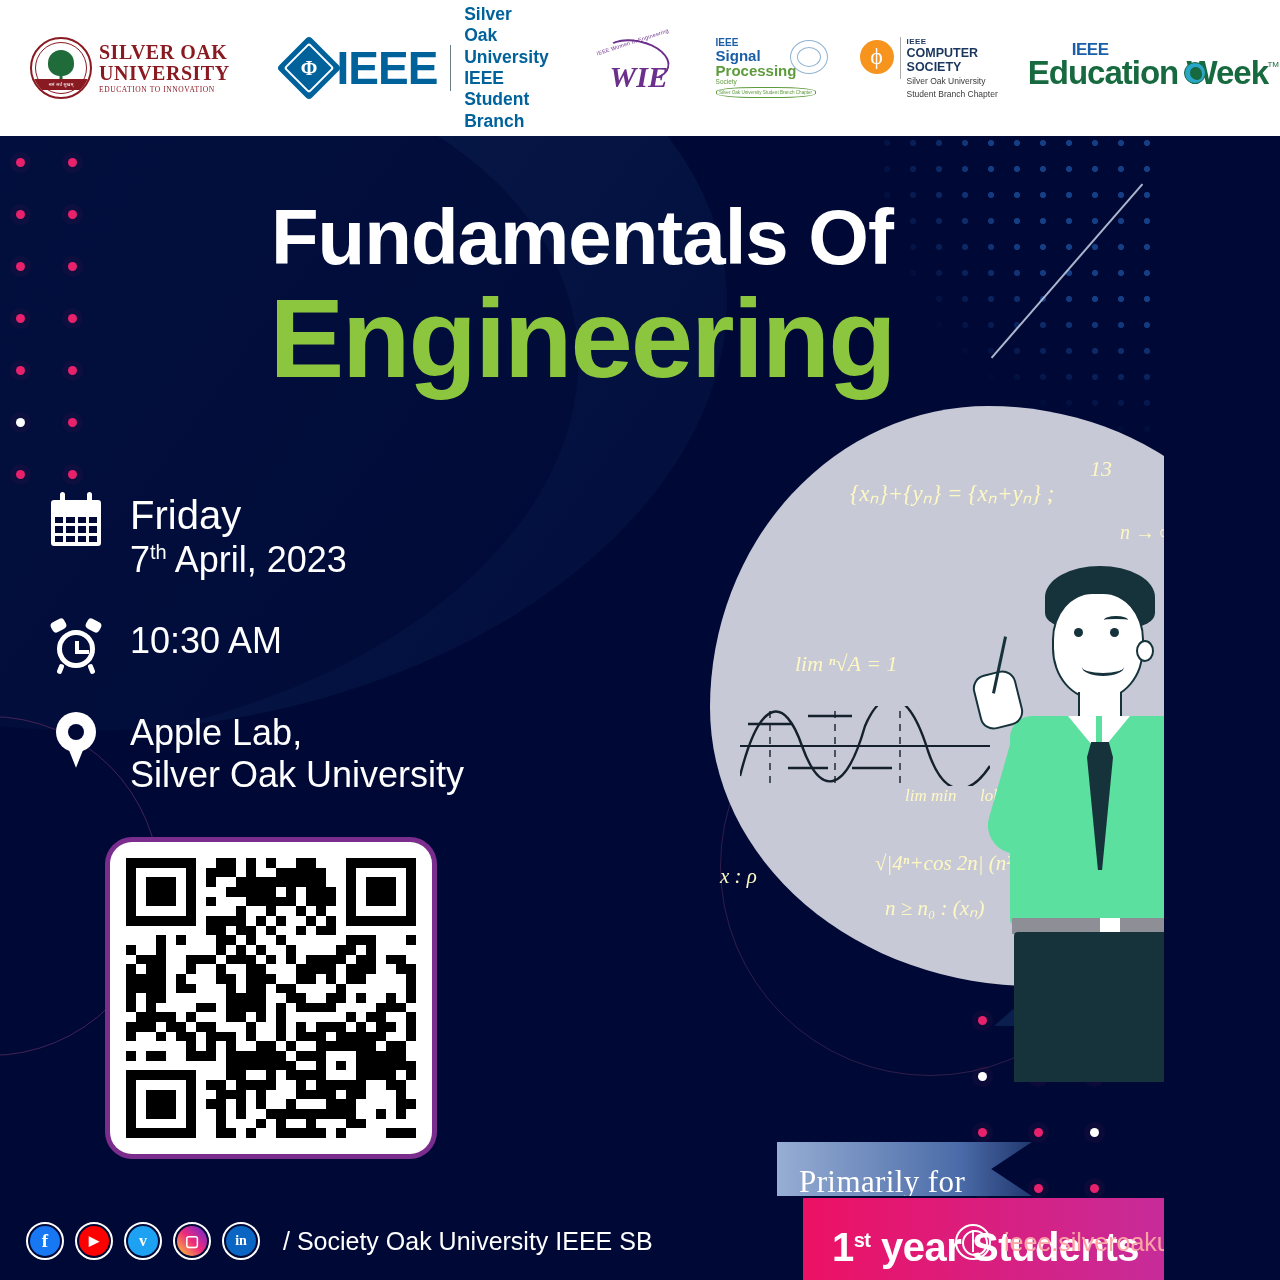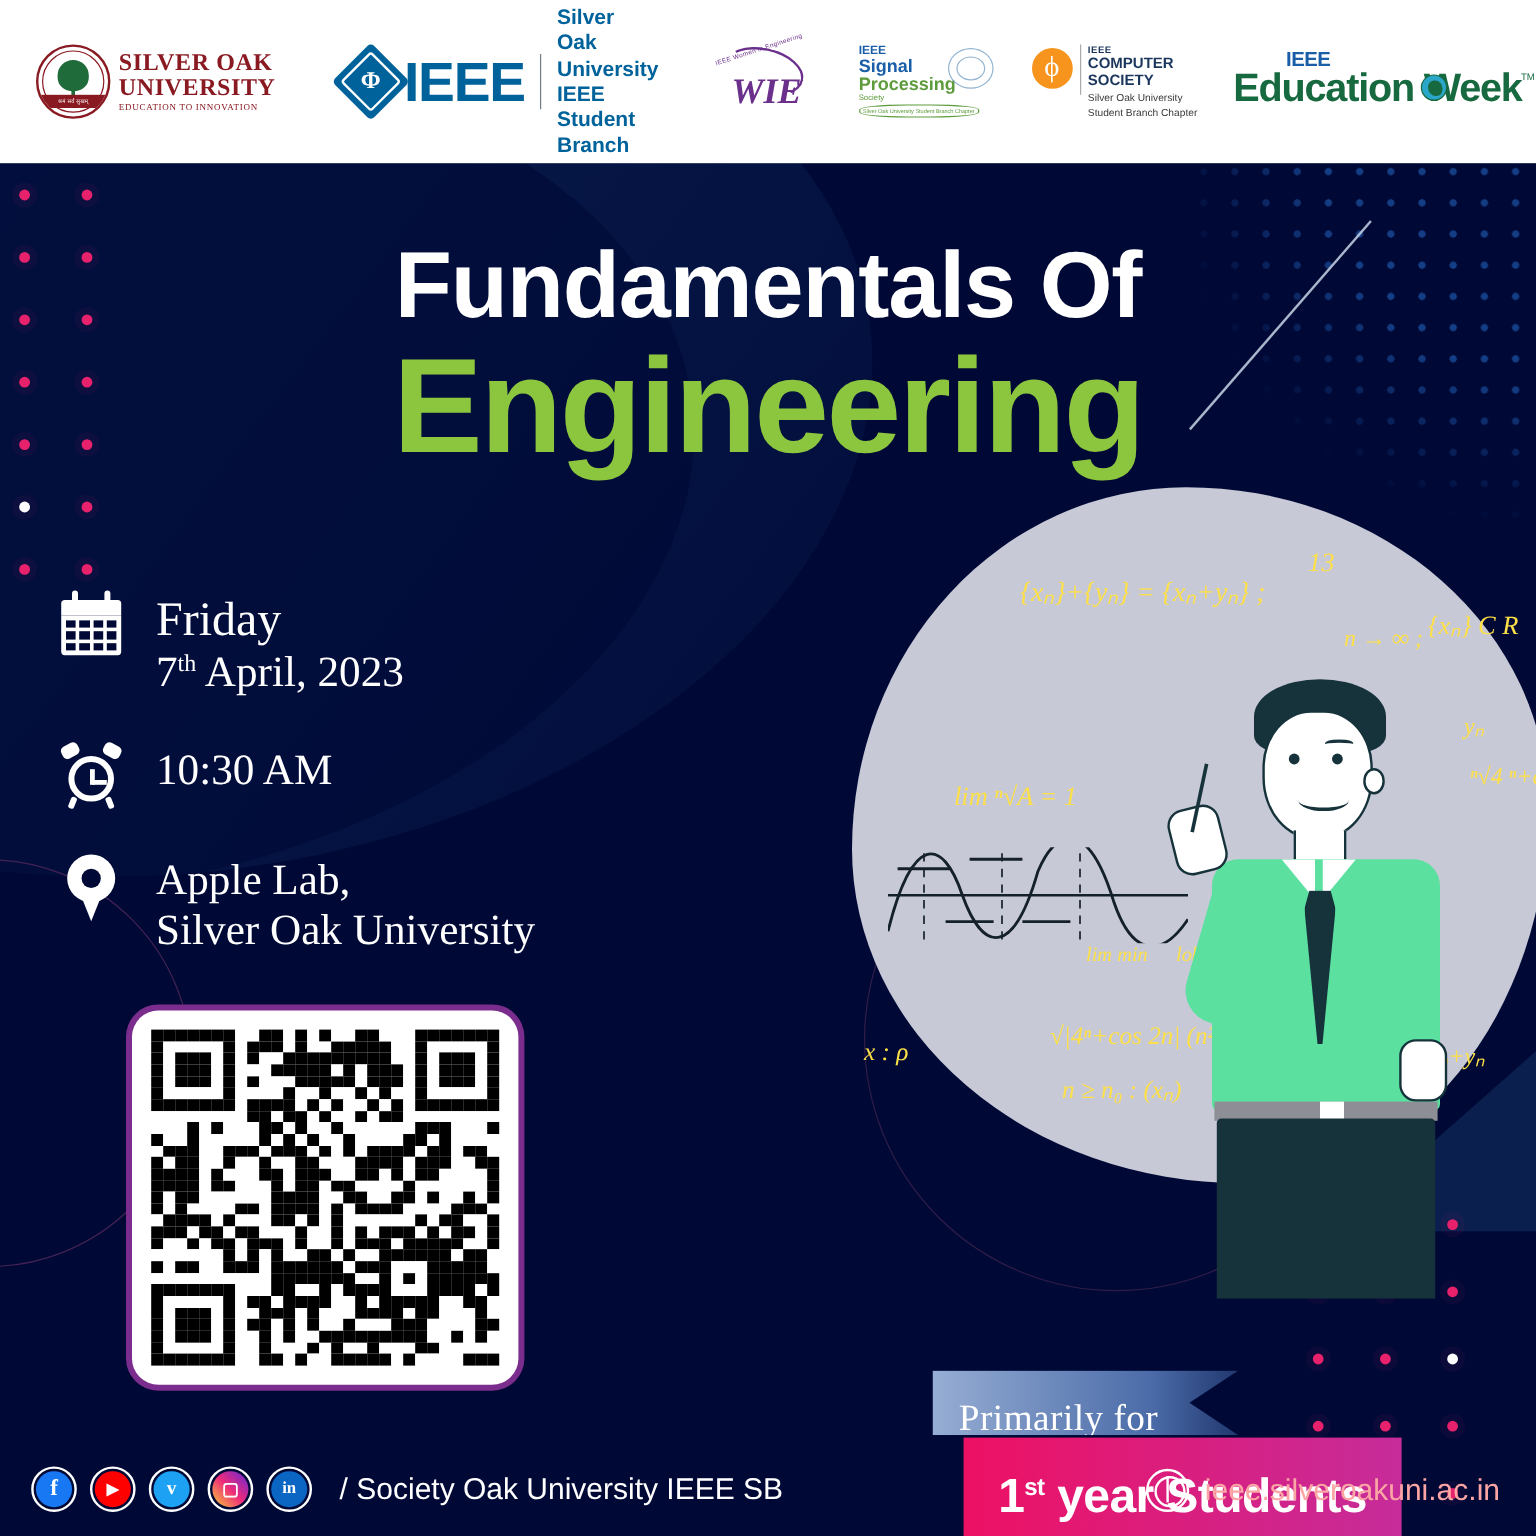--- a/index.html
+++ b/index.html
@@ -92,21 +92,21 @@
              position:absolute; left:44px; top:-4px; }
   .edw-main{ color:#17693f; font-size:33px; font-weight:700; letter-spacing:-1px;
              margin-top:10px; white-space:nowrap; }
   .edw-globe{ position:absolute; left:156px; top:18px; width:22px; height:22px;
               border-radius:50%; background:#2aa6c9; border:1.6px solid #17693f; }
   .edw-globe::after{ content:""; position:absolute; left:5px; top:4px; width:12px; height:13px;
                      background:#17693f; border-radius:46% 54% 40% 60%; }
   .edw-tm{ position:absolute; right:-11px; top:16px; color:#17693f; font-size:8px; }
 
   
-  .poster{ position:absolute; left:0; top:136px; width:1280px; height:1144px;
+  .poster{ position:absolute; left:0; top:136px; width:1164px; height:1144px;
            background:#000936; overflow:hidden; }
   .bg-swoosh{ position:absolute; left:-420px; top:-170px; width:1150px; height:760px;
               border-radius:50%; background:linear-gradient(135deg,#123a78 0%, #0d2557 45%, #03103f 100%);
               opacity:.55; transform:rotate(-8deg); }
   .bg-swoosh2{ position:absolute; left:-520px; top:-90px; width:1100px; height:700px;
               border-radius:50%; background:#000936; opacity:.65; transform:rotate(-6deg); }
   .bg-halftone{ position:absolute; right:-10px; top:-6px; width:300px; height:330px;
                 background-image:radial-gradient(circle, #16418a 2.8px, transparent 3.2px);
                 background-size:26px 26px;
                 -webkit-mask-image:radial-gradient(circle at 100% 0%, #000 0%, #000 42%, transparent 70%);
@@ -133,21 +133,21 @@
   .title-wrap{ position:absolute; left:0; right:0; top:62px; text-align:center; }
   .title-1{ color:#ffffff; font-size:78px; font-weight:700; letter-spacing:-1px;
             line-height:1.02; }
   .title-2{ color:#8CC63E; font-size:112px; font-weight:700; letter-spacing:-2px;
             line-height:1.02; margin-top:4px; }
 
   
   .details{ position:absolute; left:48px; top:356px; width:560px; }
   .d-row{ display:flex; align-items:flex-start; gap:26px; margin-bottom:38px; }
   .d-icon{ width:56px; flex:none; display:flex; justify-content:center; }
-  .d-text{ color:#ffffff; font-size:36px; line-height:1.18; font-weight:400;font-family:Liberation Serif, serif; }
+  .d-text{ color:#ffffff; font-size:36px; line-height:1.18; font-weight:400; }
   .d-text .big{ font-size:40px; display:block; }
   .d-text sup{ font-size:20px; vertical-align:super; }
 
   .ico-cal{ width:50px; height:50px; position:relative; }
   .ico-cal .top{ position:absolute; left:0; top:8px; width:50px; height:13px;
                  background:#fff; border-radius:3px 3px 0 0; }
   .ico-cal .pin1,.ico-cal .pin2{ position:absolute; top:0; width:5px; height:12px;
                  background:#fff; border-radius:3px; }
   .ico-cal .pin1{ left:9px; } .ico-cal .pin2{ left:36px; }
   .ico-cal .grid{ position:absolute; left:0; top:21px; width:50px; height:33px;
@@ -186,21 +186,21 @@
             box-shadow:0 0 0 5px #7B2D8E; }
   .qr-inner{ width:100%; height:100%; display:grid;
              grid-template-columns:repeat(29,1fr); grid-template-rows:repeat(29,1fr); }
   .qr-inner i{ background:#ffffff; }
   .qr-inner i.b{ background:#000000; }
 
   
   .illus{ position:absolute; left:690px; top:260px; width:600px; height:640px; }
   .blob{ position:absolute; left:20px; top:10px; width:580px; height:580px;
          background:#C8C9D6; border-radius:48% 52% 44% 56% / 52% 46% 54% 48%; }
-  .eq{ position:absolute; color:#fde047; font-family:"Liberation Serif", serif;
+  .eq{ position:absolute; color:#fef9c3; font-family:"Liberation Serif", serif;
        font-style:italic; white-space:nowrap; }
   .eq1{ left:160px; top:80px; font-size:23px; }
   .eq2{ left:400px; top:60px; font-size:22px; }
   .eq3{ left:430px; top:125px; font-size:20px; }
   .eq4{ left:500px; top:108px; font-size:22px; }
   .eq5{ left:105px; top:255px; font-size:22px; }
   .eq6{ left:530px; top:195px; font-size:20px; }
   .eq7{ left:535px; top:240px; font-size:20px; }
   .eq8{ left:30px; top:468px; font-size:21px; }
   .eq10{ left:185px; top:455px; font-size:21px; }

